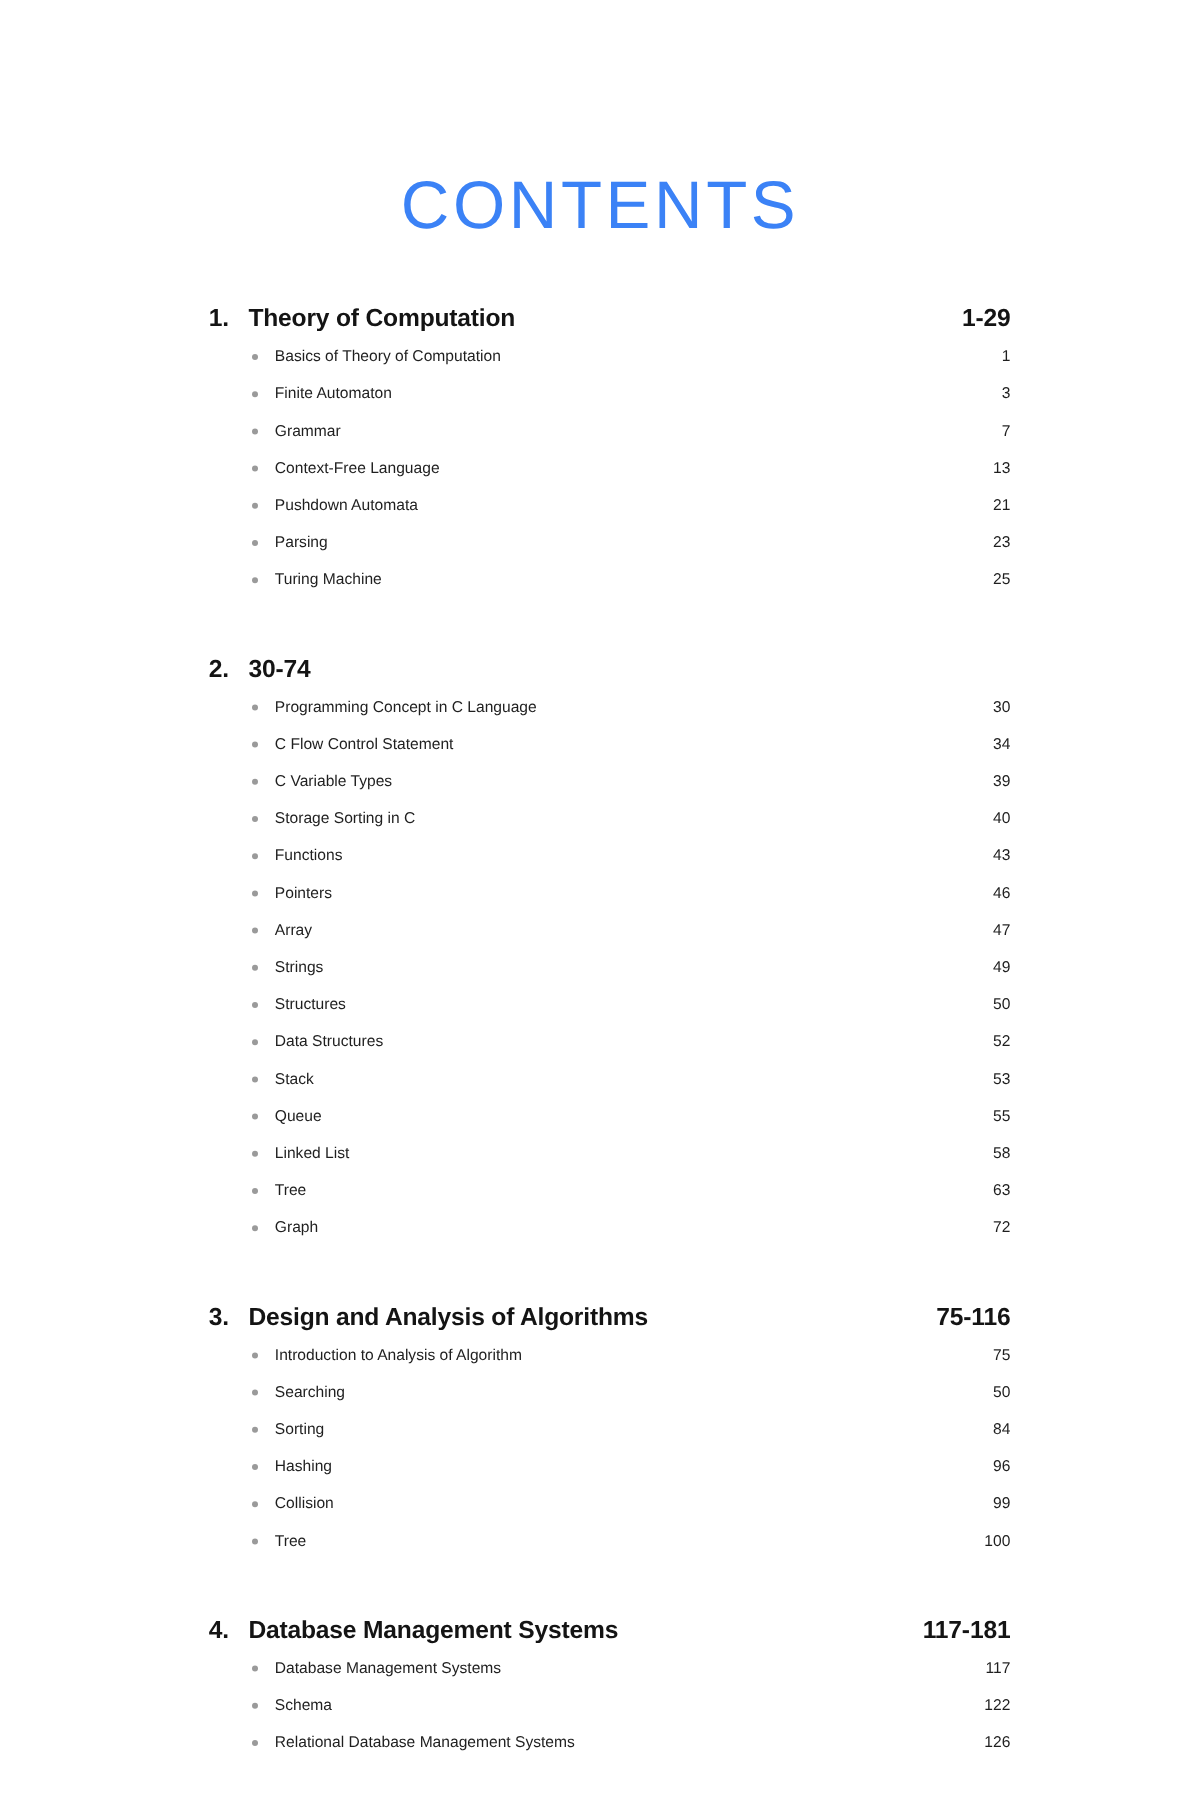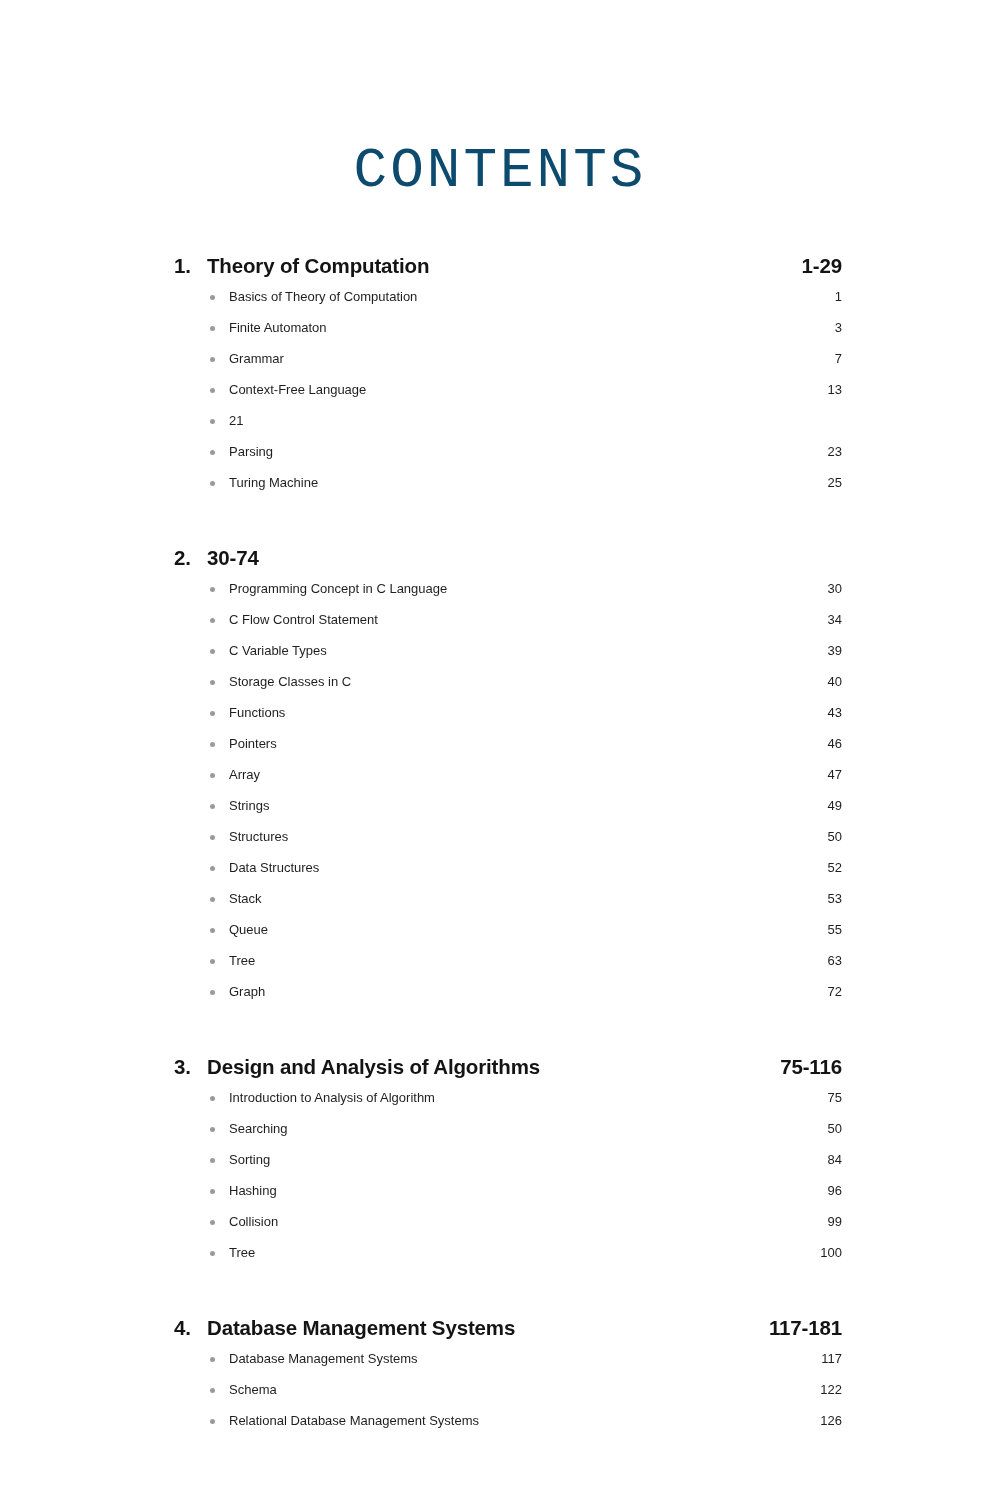--- a/index.html
+++ b/index.html
@@ -26,23 +26,23 @@
   
   .toc-title {
     position: absolute;
     top: 143px;
     left: 0;
     width: 1000px;
     text-align: center;
     font-size: 56px;
     font-weight: 300;
     letter-spacing: 3px;
-    color: #0c4a6e;
+    color: #3b82f6;
     line-height: 1;
-    font-family: Liberation Mono, monospace;
+    font-family: Liberation Sans, sans-serif;
   }
 
   
   .toc {
     position: absolute;
     top: 228px;
     left: 174px;
     width: 668px;
   }
 
@@ -143,20 +143,21 @@
         <span class="item-label">Grammar</span>
         <span class="item-page">7</span>
       </div>
       <div class="item">
         <span class="item-bullet"></span>
         <span class="item-label">Context-Free Language</span>
         <span class="item-page">13</span>
       </div>
       <div class="item">
         <span class="item-bullet"></span>
+        <span class="item-label">Pushdown Automata</span>
         <span class="item-page">21</span>
       </div>
       <div class="item">
         <span class="item-bullet"></span>
         <span class="item-label">Parsing</span>
         <span class="item-page">23</span>
       </div>
       <div class="item">
         <span class="item-bullet"></span>
         <span class="item-label">Turing Machine</span>
@@ -176,21 +177,21 @@
         <span class="item-label">C Flow Control Statement</span>
         <span class="item-page">34</span>
       </div>
       <div class="item">
         <span class="item-bullet"></span>
         <span class="item-label">C Variable Types</span>
         <span class="item-page">39</span>
       </div>
       <div class="item">
         <span class="item-bullet"></span>
-        <span class="item-label">Storage Classes in C</span>
+        <span class="item-label">Storage Sorting in C</span>
         <span class="item-page">40</span>
       </div>
       <div class="item">
         <span class="item-bullet"></span>
         <span class="item-label">Functions</span>
         <span class="item-page">43</span>
       </div>
       <div class="item">
         <span class="item-bullet"></span>
         <span class="item-label">Pointers</span>
@@ -218,20 +219,25 @@
       </div>
       <div class="item">
         <span class="item-bullet"></span>
         <span class="item-label">Stack</span>
         <span class="item-page">53</span>
       </div>
       <div class="item">
         <span class="item-bullet"></span>
         <span class="item-label">Queue</span>
         <span class="item-page">55</span>
+      </div>
+      <div class="item">
+        <span class="item-bullet"></span>
+        <span class="item-label">Linked List</span>
+        <span class="item-page">58</span>
       </div>
       <div class="item">
         <span class="item-bullet"></span>
         <span class="item-label">Tree</span>
         <span class="item-page">63</span>
       </div>
       <div class="item">
         <span class="item-bullet"></span>
         <span class="item-label">Graph</span>
         <span class="item-page">72</span>

